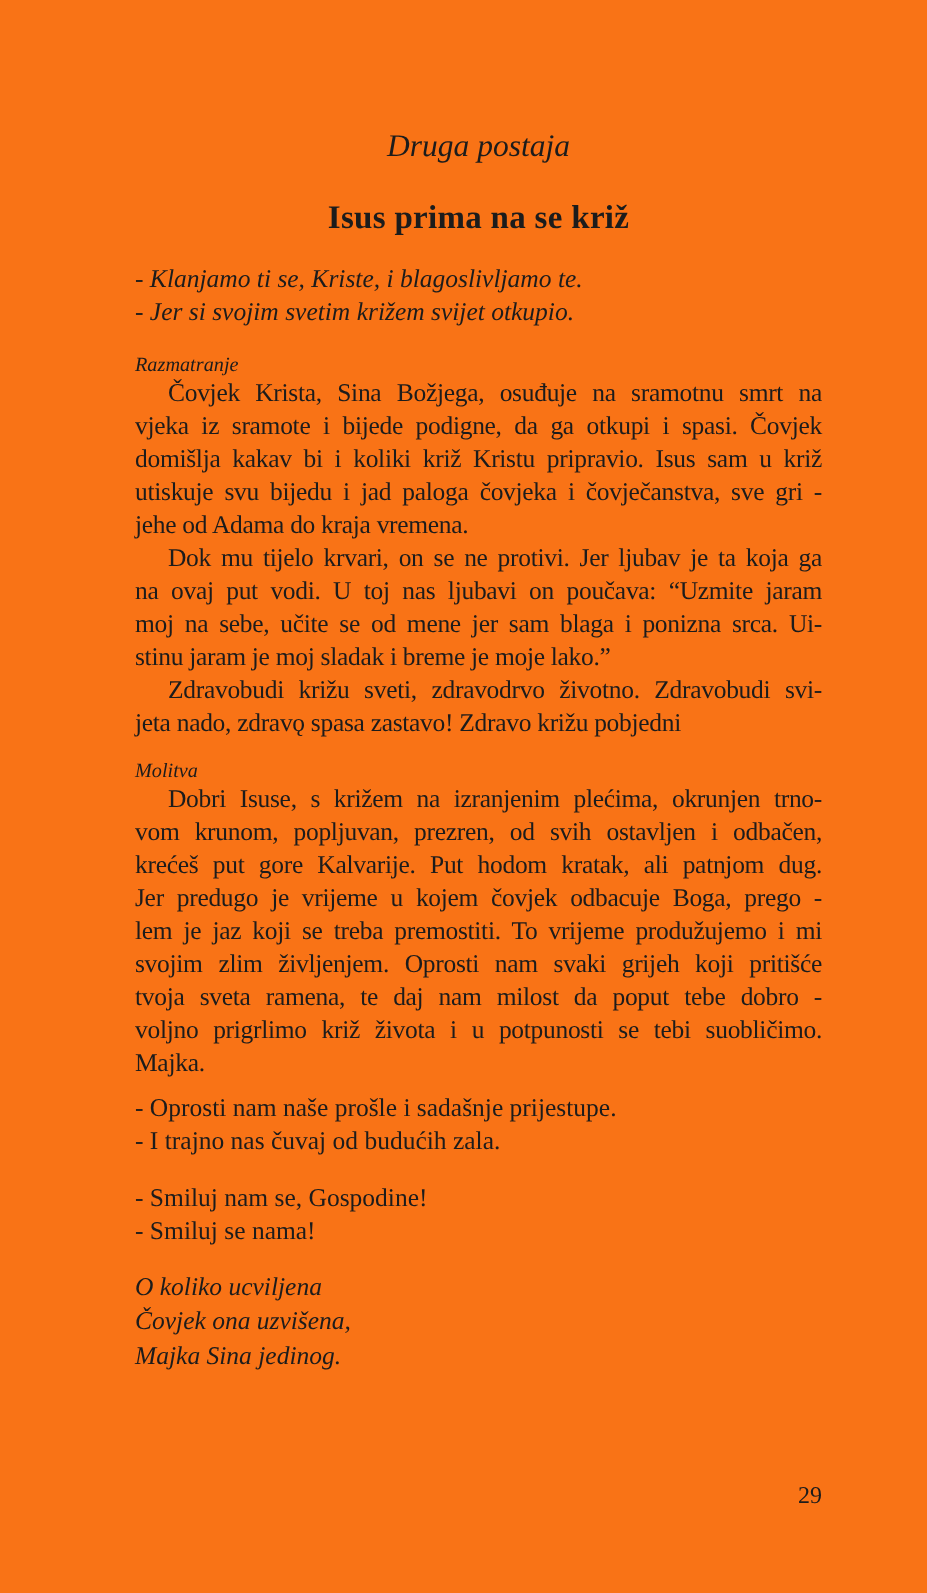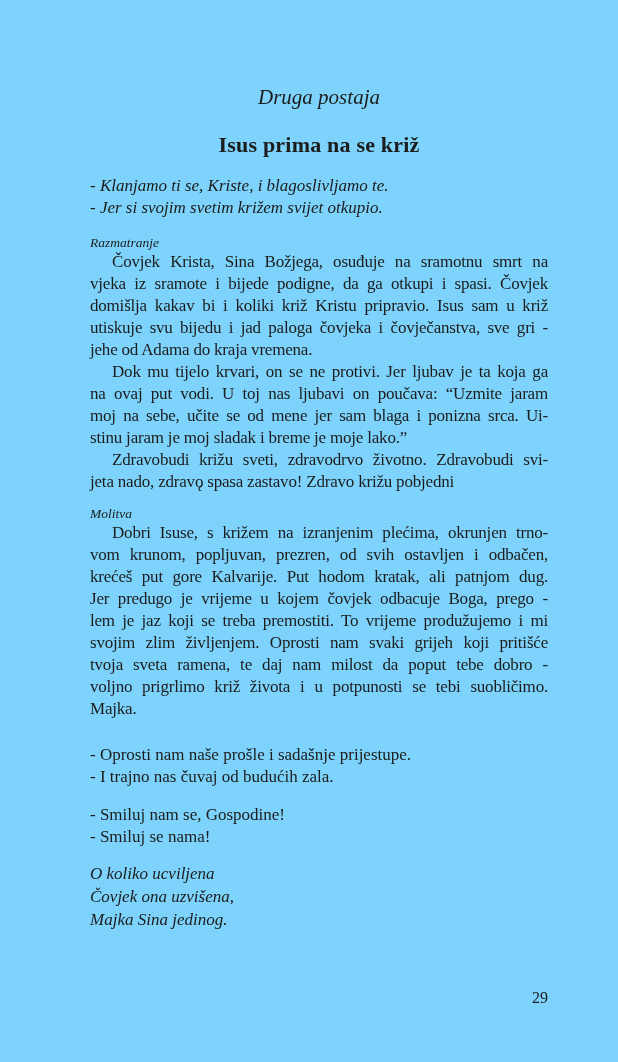--- a/index.html
+++ b/index.html
@@ -1,20 +1,20 @@
 <!DOCTYPE html>
 <html><head>
 <meta charset="utf-8">
 <style>
   html,body{margin:0;padding:0;background:#e8e8e8;}
   .page{
     position:relative;
     width:618px;height:1062px;
     margin:0 auto;
-    background:#7dd3fc;
+    background:#f97316;
     color:#1c1c1c;
     font-family:"Liberation Serif","DejaVu Serif",serif;
     overflow:hidden;
   }
   .content{position:absolute;left:90px;top:0;width:458px;}
   .station-title{
     margin-top:84px;
     text-align:center;
     font-style:italic;
     font-size:21px;line-height:26px;
@@ -22,21 +22,21 @@
   .station-heading{
     margin-top:21px;
     text-align:center;
     font-weight:bold;
     font-size:22px;line-height:27px;
     letter-spacing:.2px;
   }
   .versicle{font-size:17px;line-height:22px;}
   .versicle.italic{font-style:italic;}
   .v-open{margin-top:17px;}
-  .v-close1{margin-top:24px;}
+  .v-close1{margin-top:8px;}
   .v-close2{margin-top:16px;}
   .section-label{
     font-style:italic;
     font-size:13.5px;line-height:17px;
   }
   .label-razmatranje{margin-top:15px;}
   .label-molitva{margin-top:12px;}
   .para{font-size:17px;line-height:22px;letter-spacing:-0.2px;}
   .line{width:458px;}
   .j{text-align:justify;text-align-last:justify;text-justify:inter-word;}

